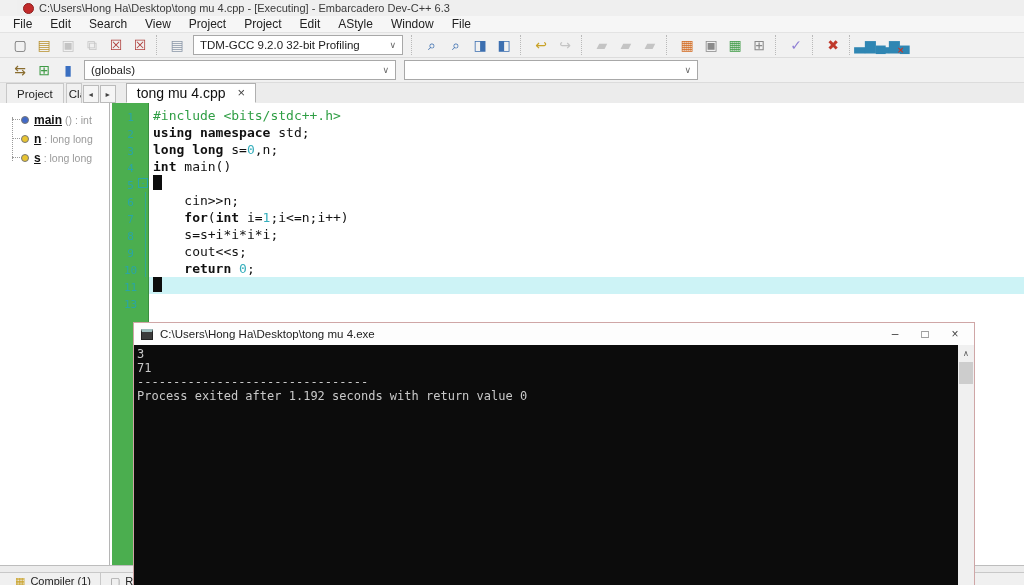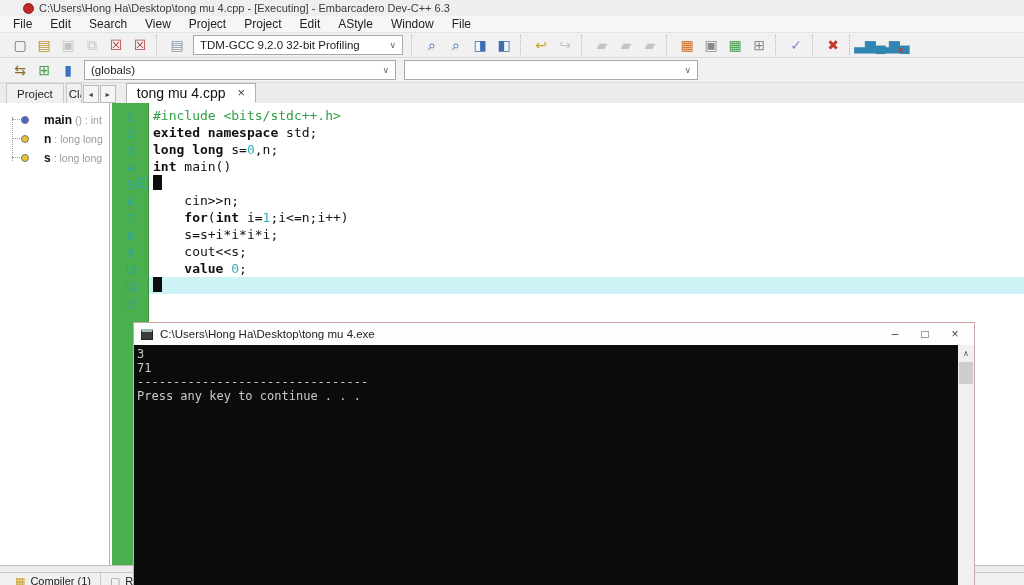--- a/index.html
+++ b/index.html
@@ -39,21 +39,21 @@
   .editor-tab-label { font-size:14px; color:#111; white-space:nowrap; }
   .editor-tab-close { font-size:13px; color:#444; line-height:12px; }
 
   
   .leftpanel { position:absolute; left:0; top:103px; width:110px; height:462px; background:#fff; border-right:1px solid #b5b5b5; }
   .tree { position:relative; padding-top:7px; }
   .tree::before { content:""; position:absolute; left:12px; top:14px; height:44px; border-left:1px dotted #9a9a9a; }
   .tree-item { position:relative; height:19px; display:flex; align-items:center; padding-left:24px; white-space:nowrap; }
   .tree-item::before { content:""; position:absolute; left:12px; top:9px; width:8px; border-top:1px dotted #9a9a9a; }
   .tree-dot { position:absolute; left:21px; width:8px; height:8px; border-radius:50%; border:1px solid #777; }
-  .tree-name { font-size:12px; font-weight:bold; color:#111; margin-left:20px; }
+  .tree-name { font-size:12px; font-weight:bold; color:#111; margin-left:10px;text-decoration:underline; }
   .tree-suffix { font-size:10.5px; color:#9a9a9a; margin-left:3px; }
 
   
   .editor { position:absolute; left:110px; top:103px; width:914px; height:482px; background:#fff; }
   #gutter-bg { position:absolute; left:2px; top:0; width:37px; height:467px; background:var(--gutter_green,#4bae4f); border-right:1px solid #3a8f3e; z-index:2; }
   #code-lines { position:absolute; left:2px; top:4px; right:0; z-index:3; }
   .code-row { display:flex; height:17px; }
   .gut { width:37px; flex:none; position:relative; text-align:center; }
   .gut-num { font-family:"DejaVu Sans Mono", monospace; font-size:11px; color:var(--gutter_num,#2aa5a5); line-height:17px; }
   .fold-box { position:absolute; right:1px; top:3px; width:10px; height:10px; border:1px solid var(--gutter_num,#2aa5a5); color:var(--gutter_num,#2aa5a5); font-size:9px; line-height:8px; text-align:center; }
@@ -258,21 +258,21 @@
   <div class="editor">
     <div id="gutter-bg"></div>
     <div id="fold-vline"></div>
     <div id="code-lines">
         <div class="code-row">
           <div class="gut"><span class="gut-num">1</span></div>
           <div class="code"><span class="seg-dir">#include &lt;bits/stdc++.h&gt;</span></div>
         </div>
         <div class="code-row">
           <div class="gut"><span class="gut-num">2</span></div>
-          <div class="code"><span class="seg-kw">exited</span><span class="seg-p"> </span><span class="seg-kw">namespace</span><span class="seg-p"> std;</span></div>
+          <div class="code"><span class="seg-kw">using</span><span class="seg-p"> </span><span class="seg-kw">namespace</span><span class="seg-p"> std;</span></div>
         </div>
         <div class="code-row">
           <div class="gut"><span class="gut-num">3</span></div>
           <div class="code"><span class="seg-kw">long</span><span class="seg-p"> </span><span class="seg-kw">long</span><span class="seg-p"> s=</span><span class="seg-num">0</span><span class="seg-p">,n;</span></div>
         </div>
         <div class="code-row">
           <div class="gut"><span class="gut-num">4</span></div>
           <div class="code"><span class="seg-kw">int</span><span class="seg-p"> main()</span></div>
         </div>
         <div class="code-row">
@@ -290,21 +290,21 @@
         <div class="code-row">
           <div class="gut"><span class="gut-num">8</span></div>
           <div class="code"><span class="seg-p">    s=s+i*i*i*i;</span></div>
         </div>
         <div class="code-row">
           <div class="gut"><span class="gut-num">9</span></div>
           <div class="code"><span class="seg-p">    cout&lt;&lt;s;</span></div>
         </div>
         <div class="code-row">
           <div class="gut"><span class="gut-num">10</span></div>
-          <div class="code"><span class="seg-p">    </span><span class="seg-kw">value</span><span class="seg-p"> </span><span class="seg-num">0</span><span class="seg-p">;</span></div>
+          <div class="code"><span class="seg-p">    </span><span class="seg-kw">return</span><span class="seg-p"> </span><span class="seg-num">0</span><span class="seg-p">;</span></div>
         </div>
         <div class="code-row">
           <div class="gut"><span class="gut-num">11</span></div>
           <div class="code active"><span class="seg-cur">}</span></div>
         </div>
         <div class="code-row">
           <div class="gut"><span class="gut-num">13</span></div>
           <div class="code"></div>
         </div>
       </div>
@@ -356,21 +356,21 @@
           </div>
         <div class="console-btn">
             <span>×</span>
           </div>
       </div>
     </div>
     <div class="console-body" id="console-body">
         <div class="console-line">3</div>
         <div class="console-line">71</div>
         <div class="console-line">--------------------------------</div>
-        <div class="console-line">Press any key to continue . . .</div>
+        <div class="console-line">Process exited after 1.192 seconds with return value 0</div>
       </div>
     <div class="console-scrollbar">
       <div class="scroll-up">
           <span>∧</span>
         </div>
       <div class="scroll-thumb"></div>
     </div>
   </div>
 
 </div>

